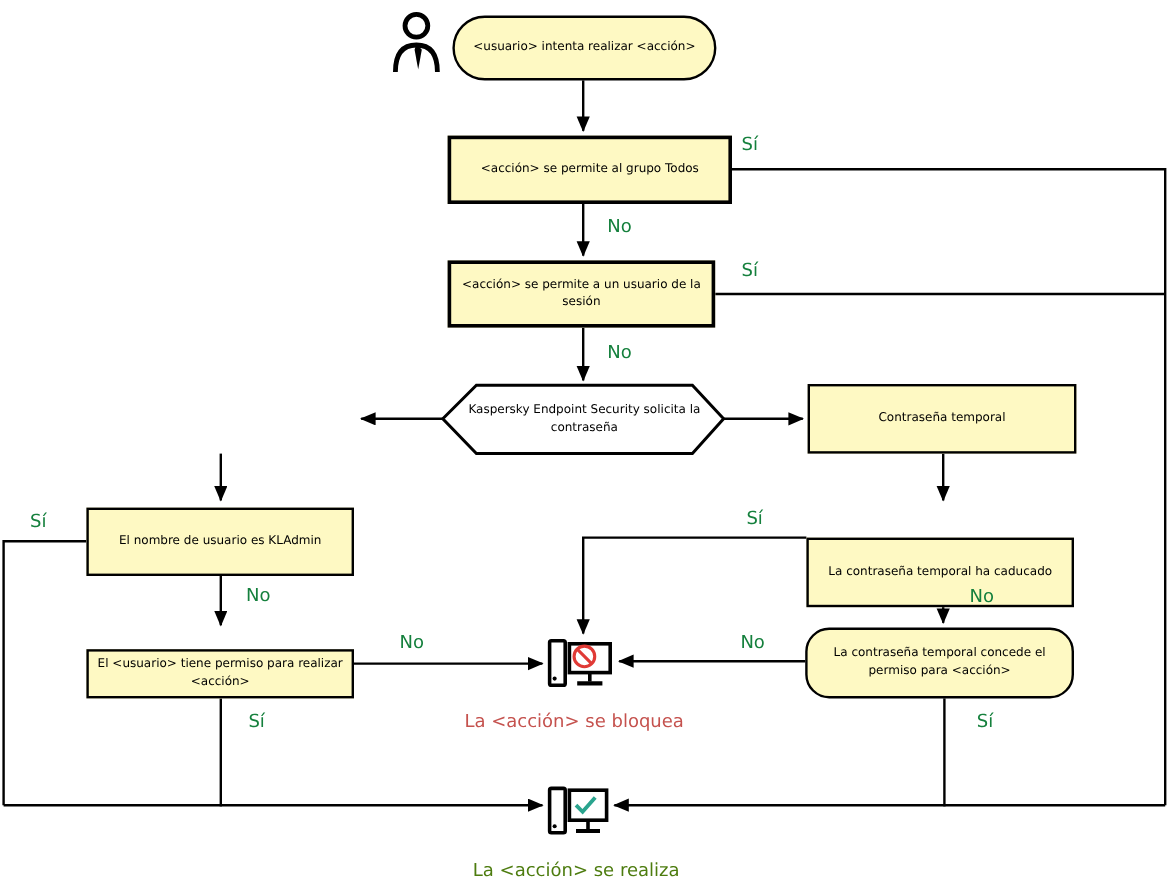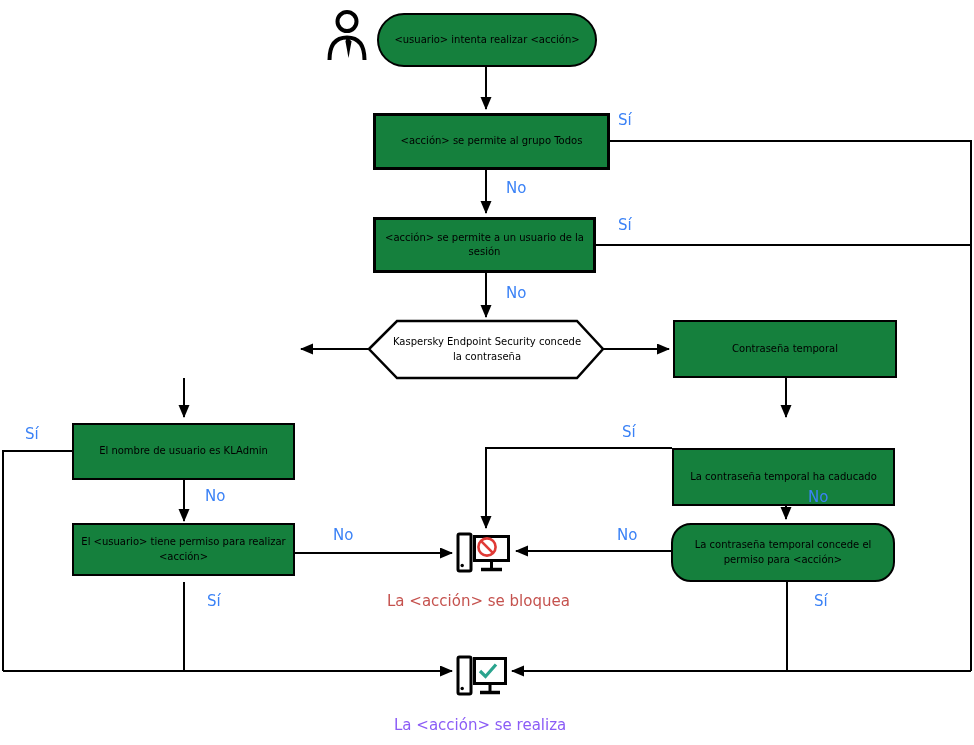--- a/index.html
+++ b/index.html
@@ -2,34 +2,34 @@
 <html><head>
 <meta charset="utf-8">
 <style>
   html,body { margin:0; padding:0; background:#ffffff; }
   .canvas {
     position:relative; width:974px; height:745px; background:#ffffff;
     font-family:"DejaVu Sans","Liberation Sans",sans-serif; overflow:hidden;
   }
   .layer { position:absolute; left:0; top:0; }
   .node {
-    position:absolute; box-sizing:border-box; background:#15803d;
+    position:absolute; box-sizing:border-box; background:#fef9c3;
     border:2px solid #000000; color:#000000;
     display:flex; align-items:center; justify-content:center;
     text-align:center; font-size:10px; line-height:1.45; padding:3px 6px;
   }
   .node.thick { border-width:3px; }
   .stadium { border-radius:27px; border-width:2.5px; }
   .hex-text {
     position:absolute; box-sizing:border-box; background:transparent; border:none;
   }
-  .yn { position:absolute; font-size:15px; color:#3b82f6; }
+  .yn { position:absolute; font-size:15px; color:#15803d; }
   .result { position:absolute; width:200px; text-align:left; font-size:15px; }
   .result.blocked { color:#c5524e; }
-  .result.allowed { color:#8b5cf6; }
+  .result.allowed { color:#4d7c0f; }
   .icon { position:absolute; }
 </style>
 </head>
 <body>
 
 <div class="canvas">
 
   <svg class="layer" width="974" height="745" viewBox="0 0 974 745">
     <defs>
       <marker id="ah" markerUnits="userSpaceOnUse" markerWidth="14" markerHeight="12" refX="12" refY="5.5" orient="auto">
@@ -67,28 +67,28 @@
     <path d="M3.5 52 Q3.5 29.5 21 29.5 Q38.5 29.5 38.5 52" fill="none" stroke="#000" stroke-width="4"></path>
     <path d="M21 28 L25.5 33.5 L22.5 50 L19.5 33.5 Z" fill="#000"></path>
   </svg>
 
   <div class="node stadium" style="left:377px; top:13px; width:220px; height:54px;">&lt;usuario&gt; intenta realizar &lt;acción&gt;</div>
 
   <div class="node thick" style="left:373px; top:113px; width:237px; height:57px;">&lt;acción&gt; se permite al grupo Todos</div>
 
   <div class="node thick" style="left:373px; top:217px; width:223px; height:56px;">&lt;acción&gt; se permite a un usuario de la sesión</div>
 
-  <div class="node hex-text" style="left:381px; top:321px; width:212px; height:57px;">Kaspersky Endpoint Security concede la contraseña</div>
+  <div class="node hex-text" style="left:381px; top:321px; width:212px; height:57px;">Kaspersky Endpoint Security solicita la contraseña</div>
 
 
   <div class="node" style="left:673px; top:320px; width:224px; height:58px;">Contraseña temporal</div>
 
   <div class="node" style="left:72px; top:423px; width:223px; height:57px;">El nombre de usuario es KLAdmin</div>
 
-  <div class="node" style="left:72px; top:523px; width:223px; height:53px;">El &lt;usuario&gt; tiene permiso para realizar &lt;acción&gt;</div>
+  <div class="node" style="left:72px; top:541px; width:223px; height:41px;">El &lt;usuario&gt; tiene permiso para realizar &lt;acción&gt;</div>
 
   <div class="node" style="left:672px; top:448px; width:223px; height:58px;">La contraseña temporal ha caducado</div>
 
   <div class="node" style="left:671px; top:523px; width:224px; height:59px;border-radius:20px;">La contraseña temporal concede el permiso para &lt;acción&gt;</div>
 
   <svg class="icon" style="left:456px; top:532px;" width="56" height="44" viewBox="0 0 56 44">
     <rect x="2" y="2" width="13" height="37" rx="1.5" fill="none" stroke="#000" stroke-width="3"></rect>
     <circle cx="6.2" cy="33.5" r="1.7" fill="#000"></circle>
     <rect x="18.5" y="4.5" width="34" height="24" fill="none" stroke="#000" stroke-width="3"></rect>
     <line x1="35.5" y1="28.5" x2="35.5" y2="36" stroke="#000" stroke-width="3"></line>

